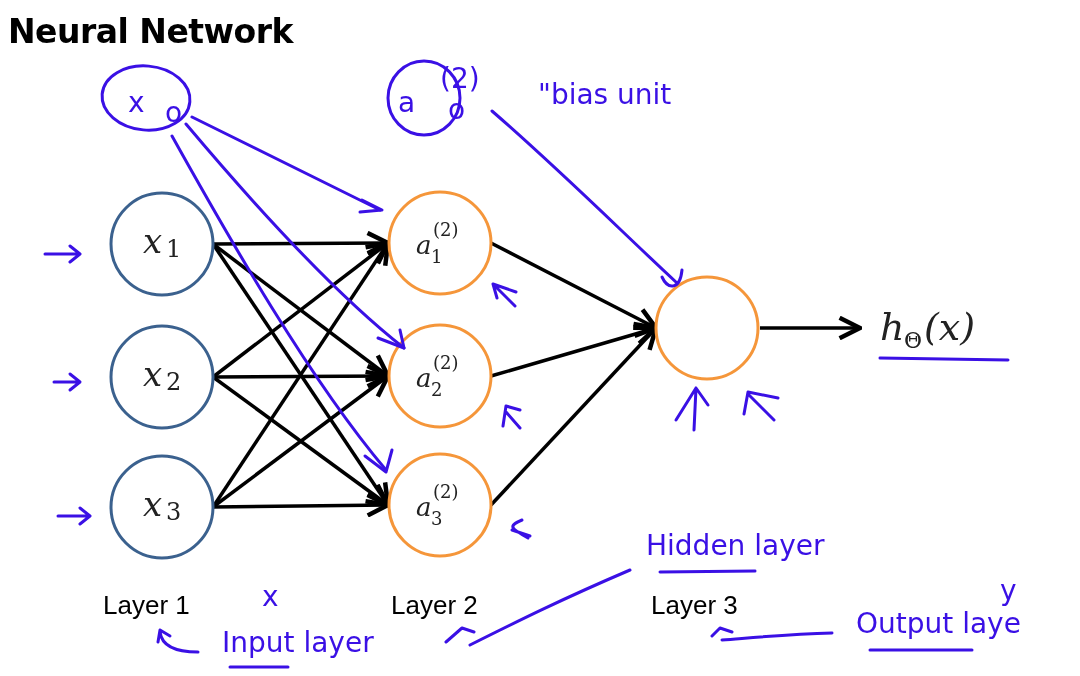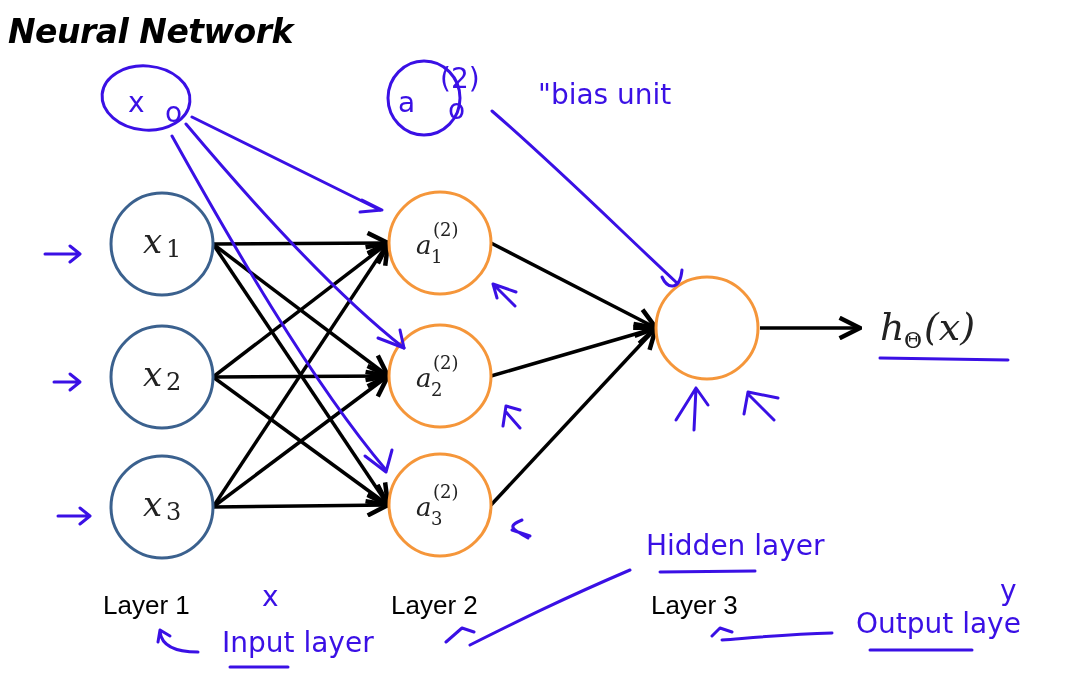--- a/index.html
+++ b/index.html
@@ -1,20 +1,20 @@
 <!DOCTYPE html>
 <html><head>
 <meta charset="utf-8">
 <style>
   html, body { margin: 0; padding: 0; background: #ffffff; }
   body { width: 1080px; height: 676px; position: relative; overflow: hidden; }
   .title {
     position: absolute; left: 8px; top: 12px;
     font-family: "DejaVu Sans", sans-serif; font-weight: bold; font-size: 33px;
-    color: #000; letter-spacing: -0.5px; font-style: italic;
+    color: #000; letter-spacing: -0.5px;
   }
   svg { position: absolute; left: 0; top: 0; }
   .math { font-family: "DejaVu Serif", serif; font-style: italic; fill: #222; }
   .mathsub { font-family: "DejaVu Serif", serif; font-style: normal; fill: #222; }
   .layer-label { font-family: "Liberation Sans", sans-serif; font-size: 26px; fill: #000; }
   .ink { fill: none; stroke: #3a10e5; stroke-width: 3; stroke-linecap: round; stroke-linejoin: round; }
   .ink-text { font-family: "DejaVu Sans", sans-serif; fill: #3a10e5; font-size: 28px; }
 </style>
 </head>
 <body>

